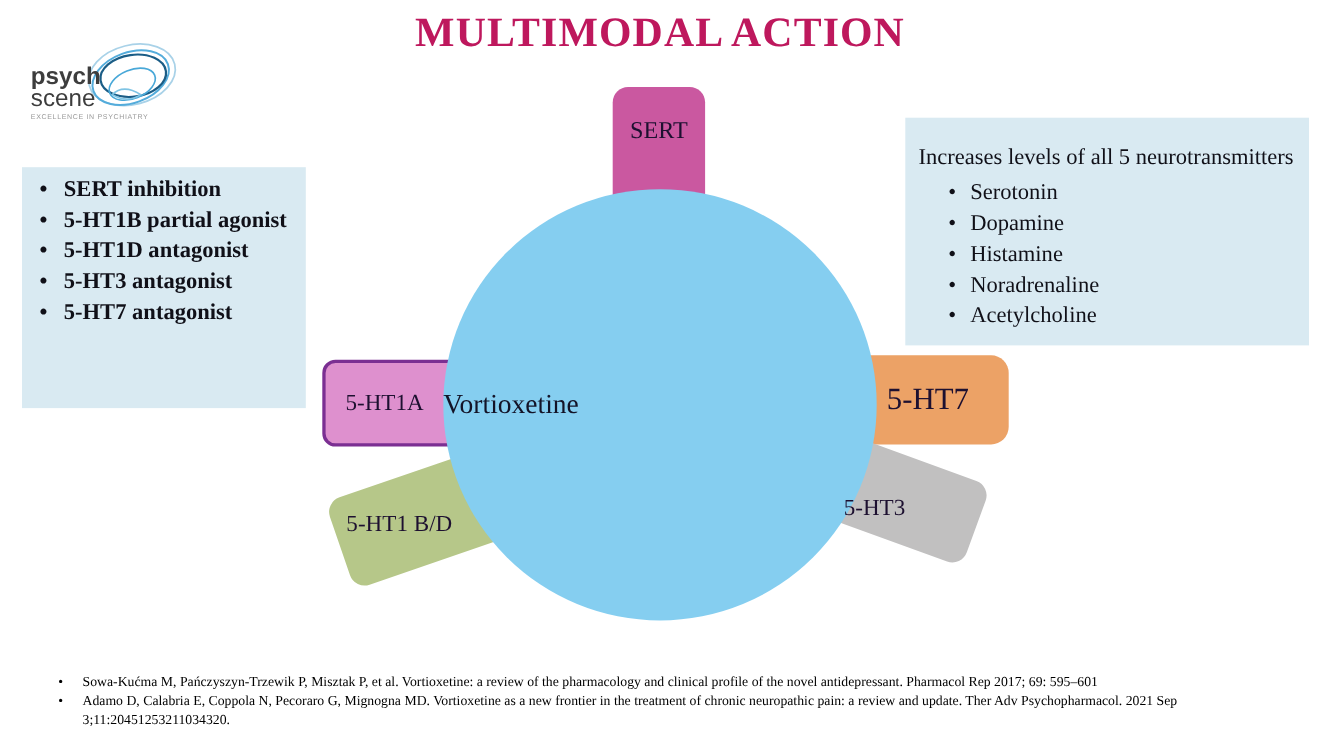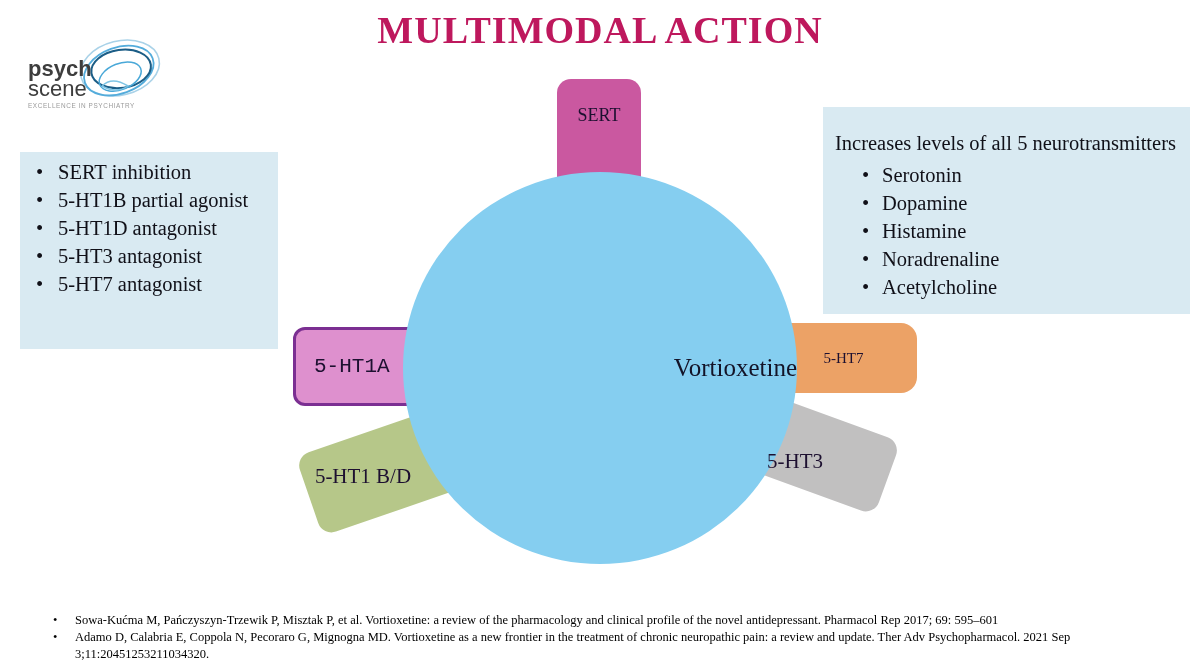--- a/index.html
+++ b/index.html
@@ -10,70 +10,70 @@
   }
   
   .title{
     position:absolute;left:0;top:8px;width:1200px;text-align:center;
     font-size:38px;font-weight:bold;letter-spacing:1px;color:#be185d;
   }
   
   .logo{position:absolute;left:24px;top:34px;width:150px;height:84px;text-align:center;}
   
   .infobox{position:absolute;background:#D9EAF2;}
-  .left-box{left:20px;top:152px;width:258px;height:197px;}
+  .left-box{left:20px;top:152px;width:258px;height:219px;font-weight:bold;}
   .right-box{left:823px;top:107px;width:367px;height:207px;}
   .infobox ul{list-style:none;margin:0;padding:6px 0 0 0;}
   .infobox li{
     position:relative;padding-left:38px;font-size:20.5px;line-height:28px;
   }
   .infobox li::before{
     content:"\2022";position:absolute;left:16px;top:0;
   }
   .right-box ul{padding-top:4px;padding-left:17px;}
   .right-box li{padding-left:42px;}
   .right-box li::before{left:22px;}
   .right-box .box-header{
     font-size:20.5px;line-height:28px;padding:6px 10px 0 12px;margin-top:16px;
   }
   
   .tab{position:absolute;z-index:2;}
   .tab-sert{
     left:557px;top:79px;width:84px;height:112px;background:#CA58A0;
     border-radius:14px;display:flex;justify-content:center;
-    padding-top:26px;box-sizing:border-box;font-size:18px;color:#1d1030;
+    padding-top:26px;box-sizing:border-box;font-size:22px;color:#1d1030;
   }
   .tab-ht1a{
     left:293px;top:327px;width:137px;height:79px;background:#DE90CE;
     border:3px solid #7B2F92;border-radius:12px;box-sizing:border-box;
     display:flex;align-items:center;padding-left:18px;
-    font-size:21px;color:#1d1030;font-family:Liberation Mono, monospace;
+    font-size:21px;color:#1d1030;
   }
   .tab-ht7{
-    left:770px;top:323px;width:147px;height:70px;background:#ECA266;
+    left:770px;top:323px;width:147px;height:81px;background:#ECA266;
     border-radius:16px;display:flex;align-items:center;justify-content:center;
-    font-size:15px;color:#1d1030;
+    font-size:28px;color:#1d1030;
   }
   .tab-ht1bd{
     left:305px;top:430px;width:150px;height:84px;background:#B6C789;
     border-radius:14px;transform:rotate(-19deg);
   }
   .tab-ht3{
     left:742px;top:414px;width:150px;height:78px;background:#C1C0C0;
     border-radius:14px;transform:rotate(20deg);
   }
   .tab-label{
     position:absolute;z-index:6;font-size:21px;color:#1d1030;text-align:center;
   }
   .label-ht1bd{left:293px;top:464px;width:140px;}
   .label-ht3{left:735px;top:449px;width:120px;}
   .circle{
     position:absolute;left:403px;top:172px;width:394px;height:392px;
     background:#85CEF0;border-radius:50%;z-index:5;
-    display:flex;align-items:center;justify-content:flex-end;
+    display:flex;align-items:center;justify-content:flex-start;
     font-size:25px;color:#131327;
   }
   
   .refs{position:absolute;left:45px;top:612px;width:1140px;}
   .refs ul{list-style:none;margin:0;padding:0;}
   .refs li{
     position:relative;padding-left:30px;font-size:12.5px;line-height:17px;color:#000;
   }
   .refs li::before{content:"\2022";position:absolute;left:8px;top:0;}
 </style>

